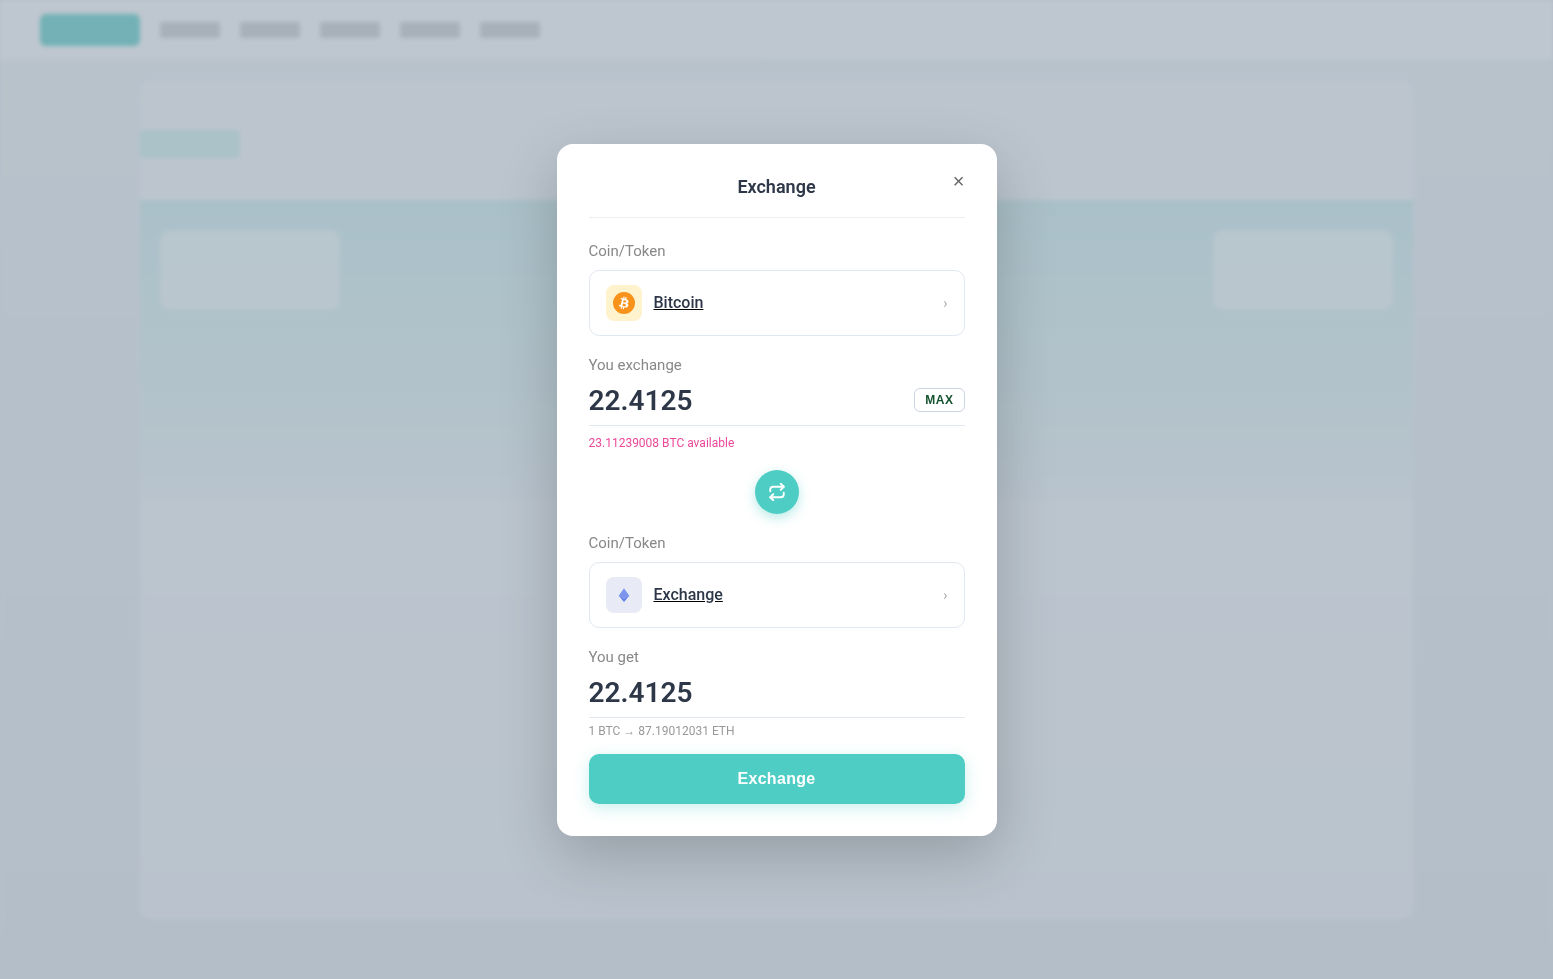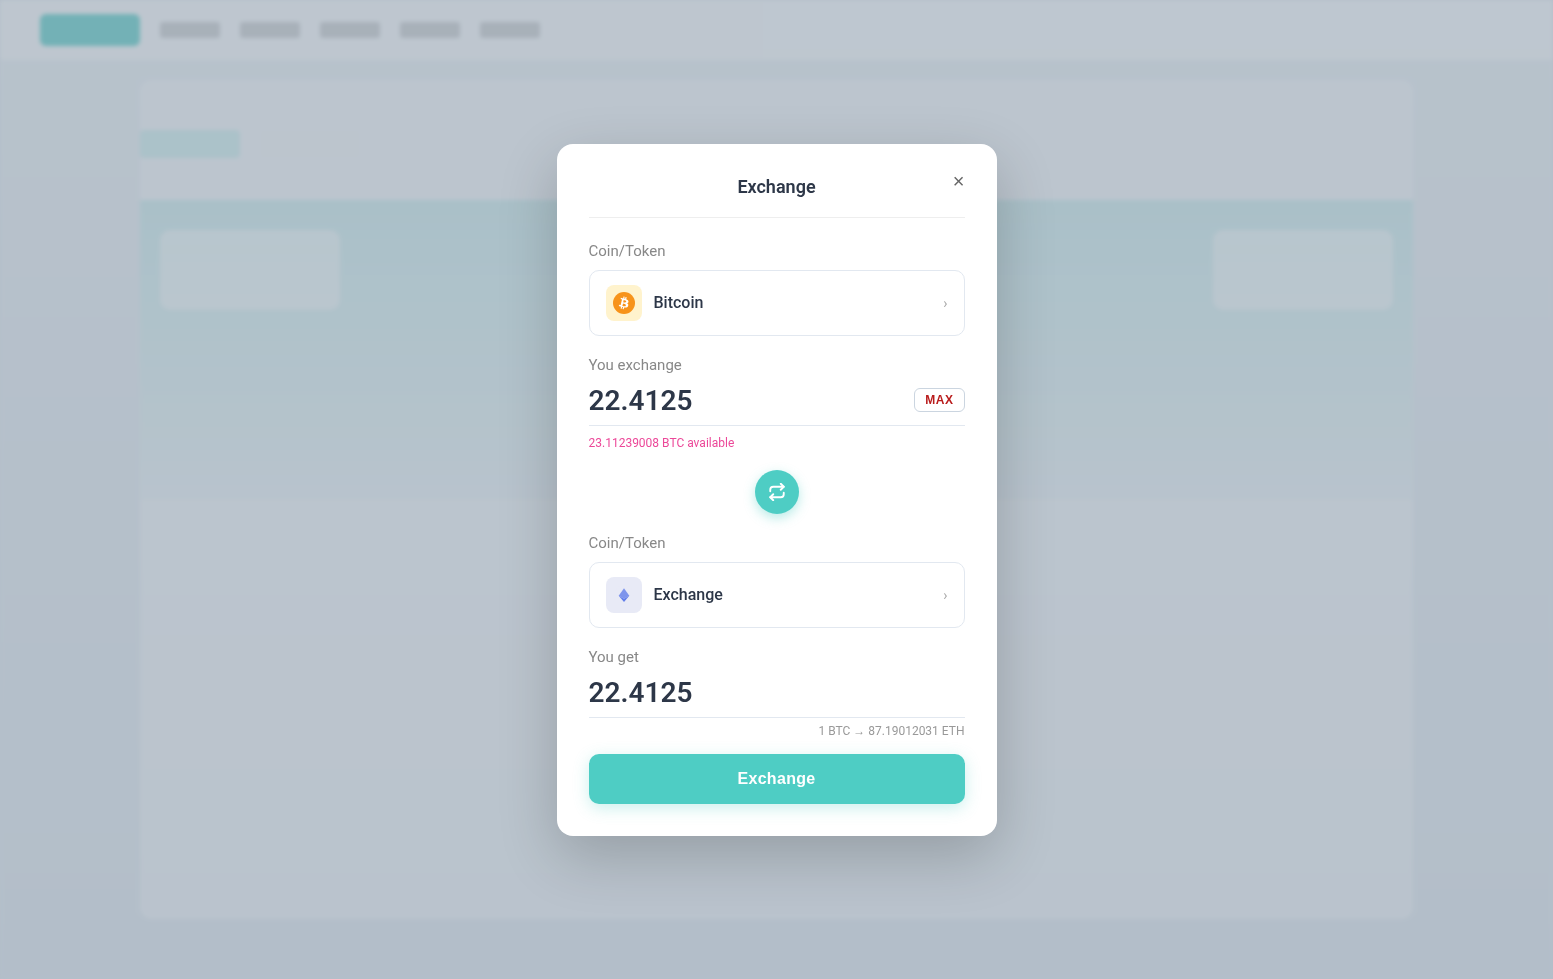--- a/index.html
+++ b/index.html
@@ -142,20 +142,21 @@
       justify-content: space-between;
       cursor: pointer;
       margin-bottom: 20px;
       transition: border-color 0.2s;
     }
 
     .coin-selector-left {
       display: flex;
       align-items: center;
       gap: 12px;
+      text-decoration: underline;
     }
 
     .coin-icon {
       width: 36px;
       height: 36px;
       border-radius: 8px;
       display: flex;
       align-items: center;
       justify-content: center;
       font-size: 18px;
@@ -199,21 +200,21 @@
       color: #2d3748;
     }
 
     .max-button {
       border: 1.5px solid #cbd5e0;
       background: none;
       border-radius: 6px;
       padding: 4px 10px;
       font-size: 12px;
       font-weight: 600;
-      color: #b91c1c;
+      color: #14532d;
       cursor: pointer;
       letter-spacing: 0.5px;
       transition: all 0.2s;
       text-align: right;
     }
 
     .available-text {
       font-size: 12px;
       color: #ec4899;
       margin-top: 10px;
@@ -250,21 +251,20 @@
       justify-content: space-between;
       padding-bottom: 8px;
       border-bottom: 1px solid #e2e8f0;
       margin-bottom: 6px;
     }
 
     .rate-text {
       font-size: 12px;
       color: #999;
       margin-bottom: 16px;
-      text-align: right;
     }
 
     
     .exchange-button {
       width: 100%;
       padding: 16px;
       background: #4ecdc4;
       color: #fff;
       border: none;
       border-radius: 10px;

